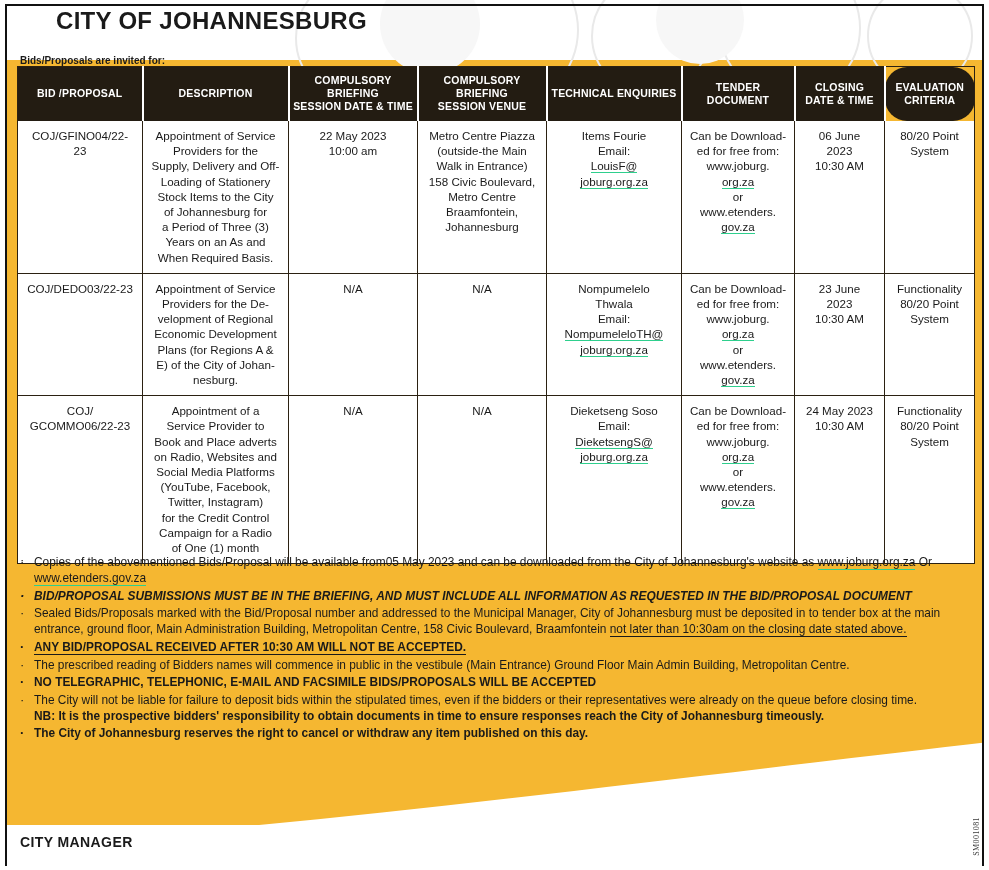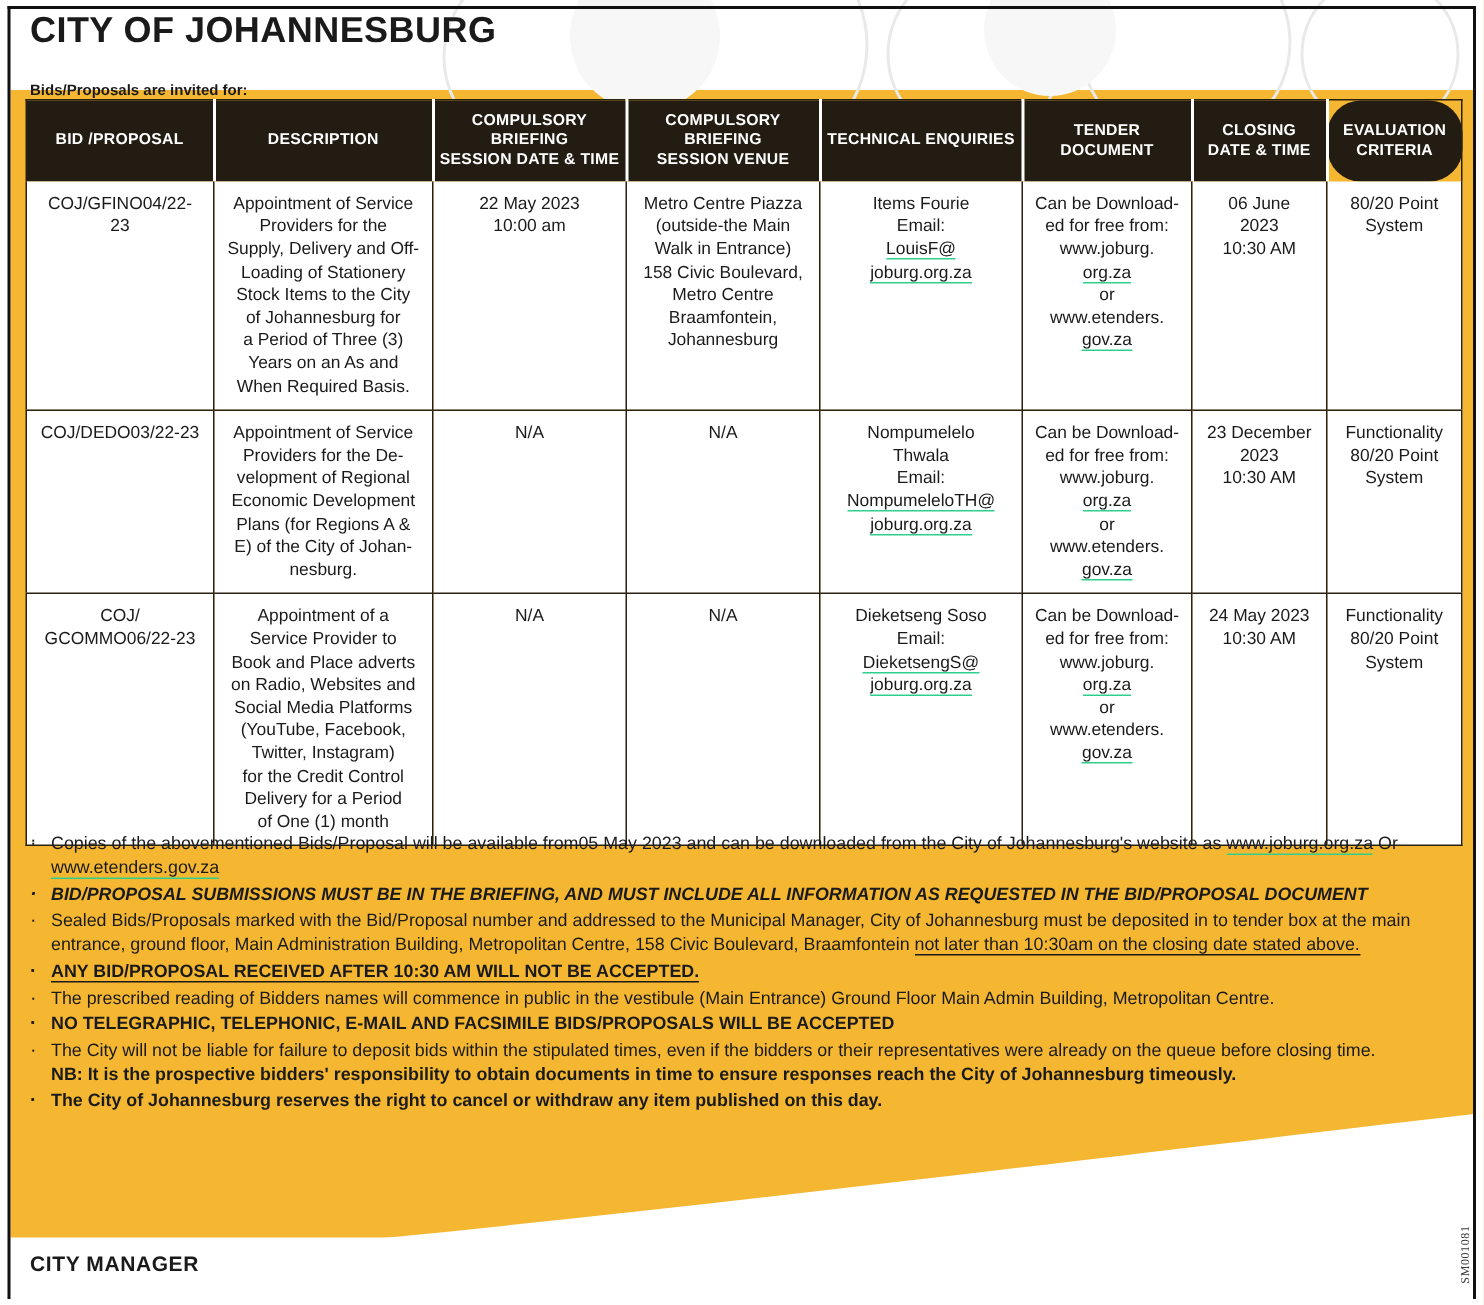--- a/index.html
+++ b/index.html
@@ -73,20 +73,21 @@
     top: 8px;
     z-index: 10;
   }
   #org-title {
     font-size: 24px;
     font-weight: bold;
     color: #1a1a1a;
     letter-spacing: 0.3px;
     line-height: 26px;
     white-space: nowrap;
+    margin-left: 36px;
   }
   #subtitle {
     font-size: 10px;
     font-weight: bold;
     color: #1a1a1a;
     line-height: 18px;
     margin-top: 18px;
     white-space: nowrap;
   }
 
@@ -351,21 +352,21 @@
           <td class="cell-lines">
             <div>Can be Download-</div>
             <div>ed for free from:</div>
             <div>www.joburg.</div>
             <div><a class="lnk">org.za</a></div>
             <div>or</div>
             <div>www.etenders.</div>
             <div><a class="lnk">gov.za</a></div>
           </td>
           <td class="cell-lines">
-            <div>23 December</div>
+            <div>23 June</div>
             <div>2023</div>
             <div>10:30 AM</div>
           </td>
           <td class="cell-lines">
             <div>Functionality</div>
             <div>80/20 Point</div>
             <div>System</div>
           </td>
         </tr>
         <tr>
@@ -375,21 +376,21 @@
           </td>
           <td class="cell-lines">
             <div>Appointment of a</div>
             <div>Service Provider to</div>
             <div>Book and Place adverts</div>
             <div>on Radio, Websites and</div>
             <div>Social Media Platforms</div>
             <div>(YouTube, Facebook,</div>
             <div>Twitter, Instagram)</div>
             <div>for the Credit Control</div>
-            <div>Delivery for a Period</div>
+            <div>Campaign for a Radio</div>
             <div>of One (1) month</div>
           </td>
           <td class="cell-lines">
             <div>N/A</div>
           </td>
           <td class="cell-lines">
             <div>N/A</div>
           </td>
           <td class="cell-lines">
             <div>Dieketseng Soso</div>

